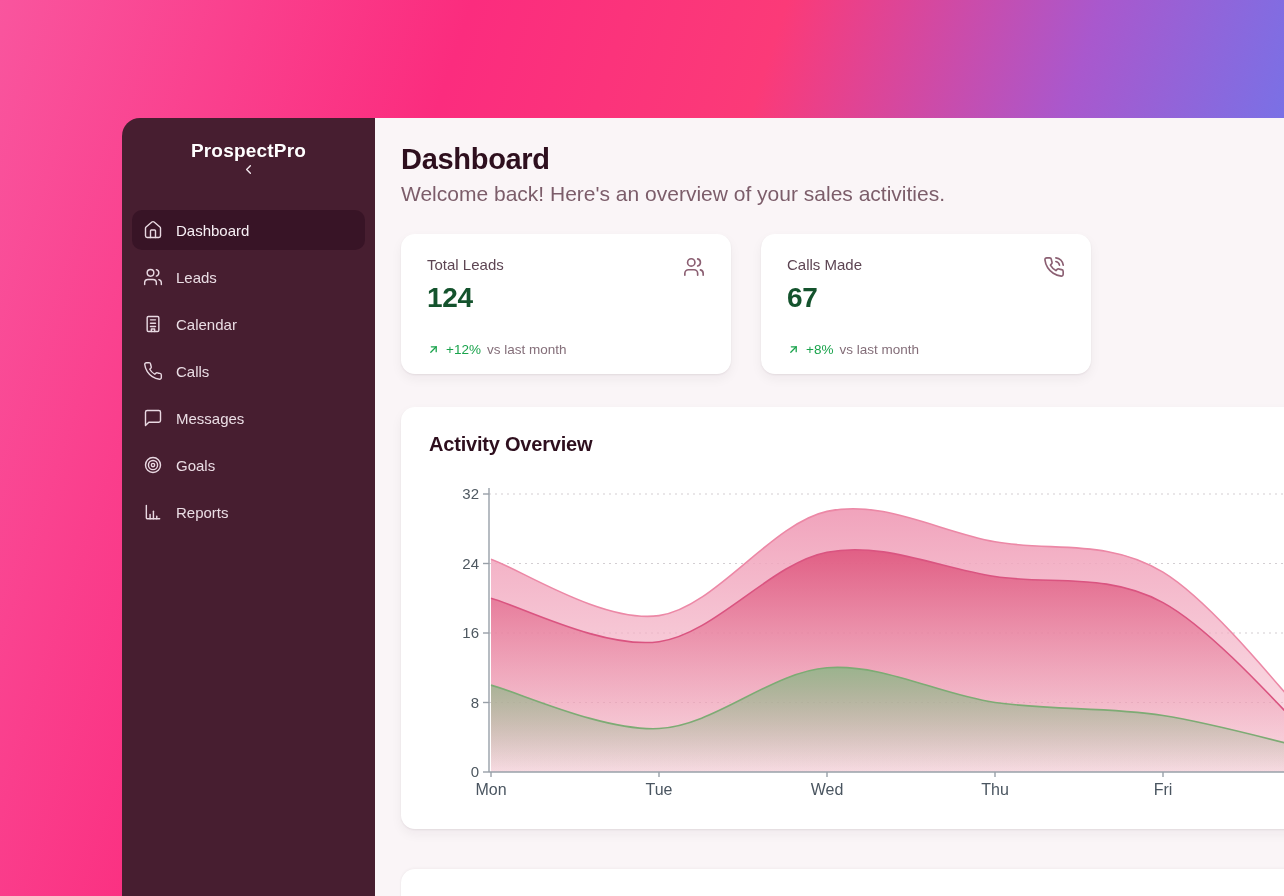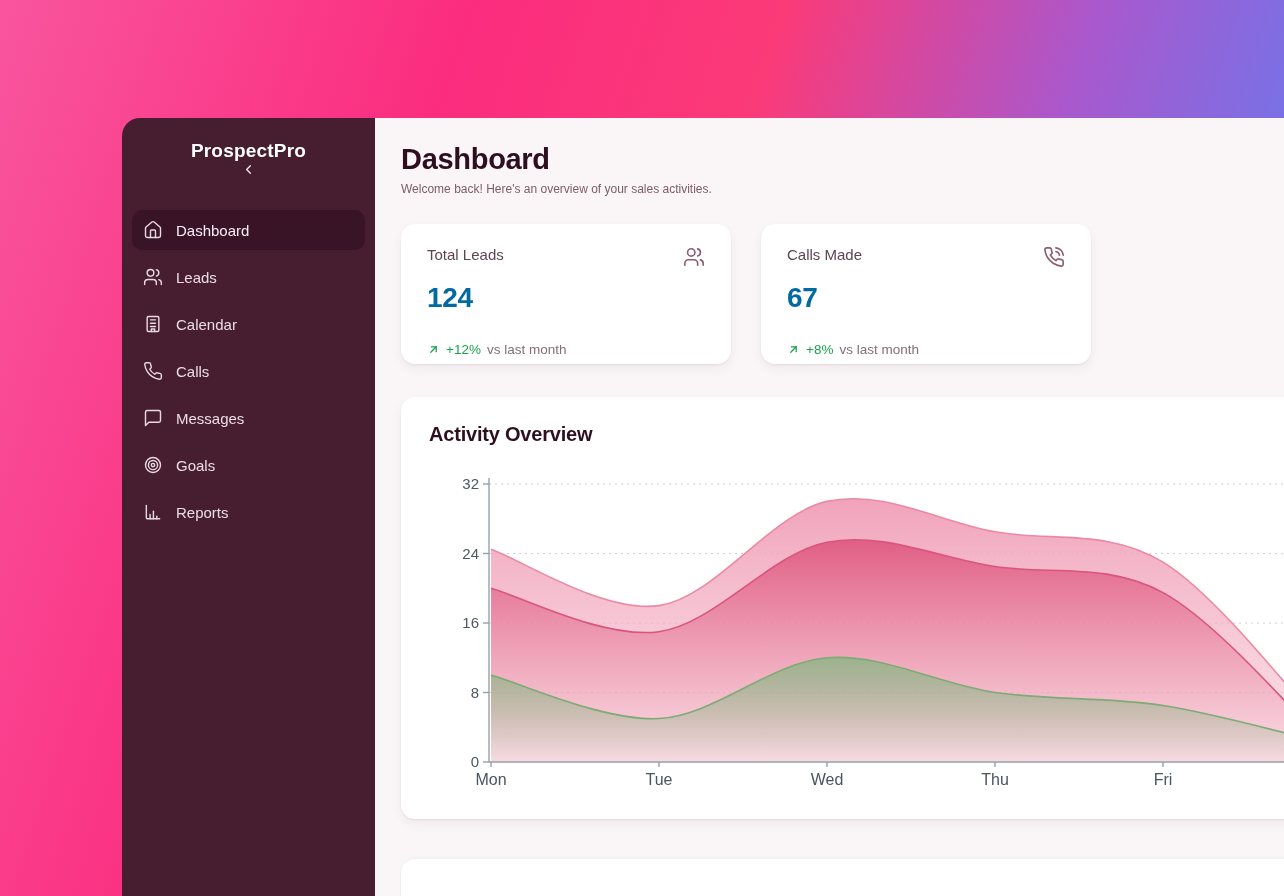--- a/index.html
+++ b/index.html
@@ -30,31 +30,31 @@
   .nav-item {
     display:flex; align-items:center; gap:13px; height:40px; padding:0 11px;
     border-radius:10px; font-size:15px; color:#eaddе4; color:#eadde4; cursor:pointer;
   }
   .nav-item.active { background:#381426; color:#f7eff4; }
   .nav-icon { width:20px; height:20px; flex:0 0 20px; display:flex; }
   .nav-icon svg { width:20px; height:20px; stroke:#e9d9e2; }
   
   .main { flex:1; background:#faf5f7; padding:26px 0 0 26px; position:relative; overflow:hidden; }
   .page-title { font-size:29px; font-weight:800; color:#2e0f1e; letter-spacing:-.3px; line-height:1.1; }
-  .page-subtitle { margin-top:6px; font-size:12px; color:#7c5d6a; }
+  .page-subtitle { margin-top:6px; font-size:21px; color:#7c5d6a; }
   .cards-row { display:flex; gap:30px; margin-top:28px; }
   .stat-card {
     width:330px; height:140px; background:#ffffff; border-radius:14px;
     padding:22px 26px;
     box-shadow:0 1px 2px rgba(46,15,30,.07), 0 5px 12px rgba(46,15,30,.05);
   }
   .stat-top { display:flex; align-items:flex-start; justify-content:space-between; }
   .stat-label { font-size:15px; color:#5d4553; }
   .stat-icon svg { width:22px; height:22px; stroke:#8b5f72; }
-  .stat-value { margin-top:10px; font-size:28px; font-weight:800; color:#0369a1; letter-spacing:-.3px; }
+  .stat-value { font-size:28px; font-weight:800; color:#14532d; letter-spacing:-.3px; }
   .stat-trend { margin-top:28px; display:flex; align-items:center; gap:6px; font-size:13.5px; }
   .trend-icon svg { width:13px; height:13px; stroke:#1aa34c; display:block; }
   .trend-value { color:#1aa34c; }
   .trend-note { color:#846e79; }
   
   .chart-card {
     margin-top:33px; width:calc(100% + 40px); height:422px; background:#ffffff;
     border-radius:14px; padding:26px 0 0 28px;
     box-shadow:0 1px 2px rgba(46,15,30,.07), 0 5px 12px rgba(46,15,30,.05);
   }

